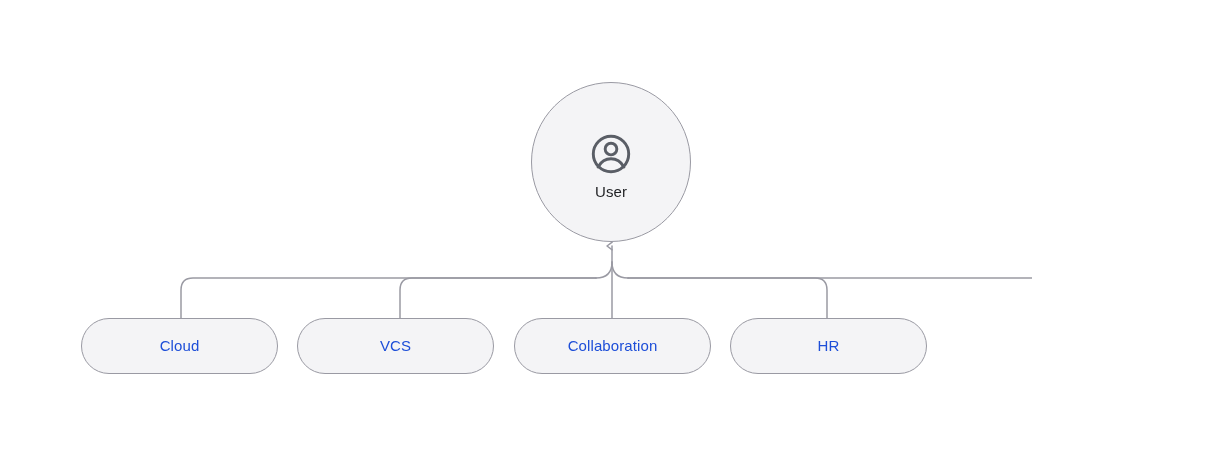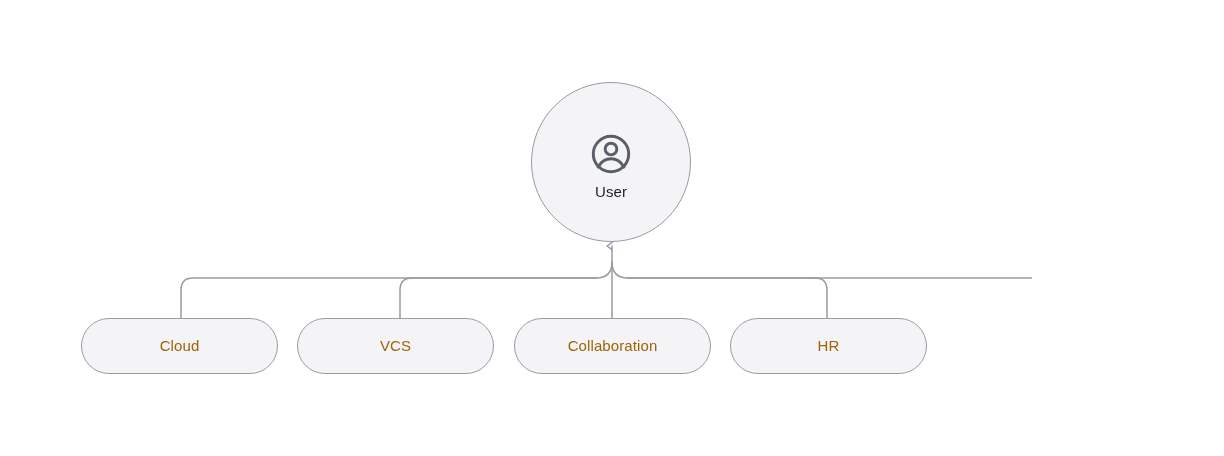--- a/index.html
+++ b/index.html
@@ -68,21 +68,21 @@
     border-radius: 28px;
     background: #f4f4f6;
     border: 1.5px solid #9a9aa3;
     display: flex;
     align-items: center;
     justify-content: center;
   }
   .pill-label {
     font-size: 15px;
     line-height: 18px;
-    color: #a16207;
+    color: #1d4ed8;
     letter-spacing: 0.1px;
     text-align: center;
     white-space: nowrap;
   }
   .pill-0 { left: 81px; }
   .pill-1 { left: 297px; justify-content: center; }
   .pill-2 { left: 514px; }
   .pill-3 { left: 730px; }
   .pill-4 { left: 946px; }
 </style>

